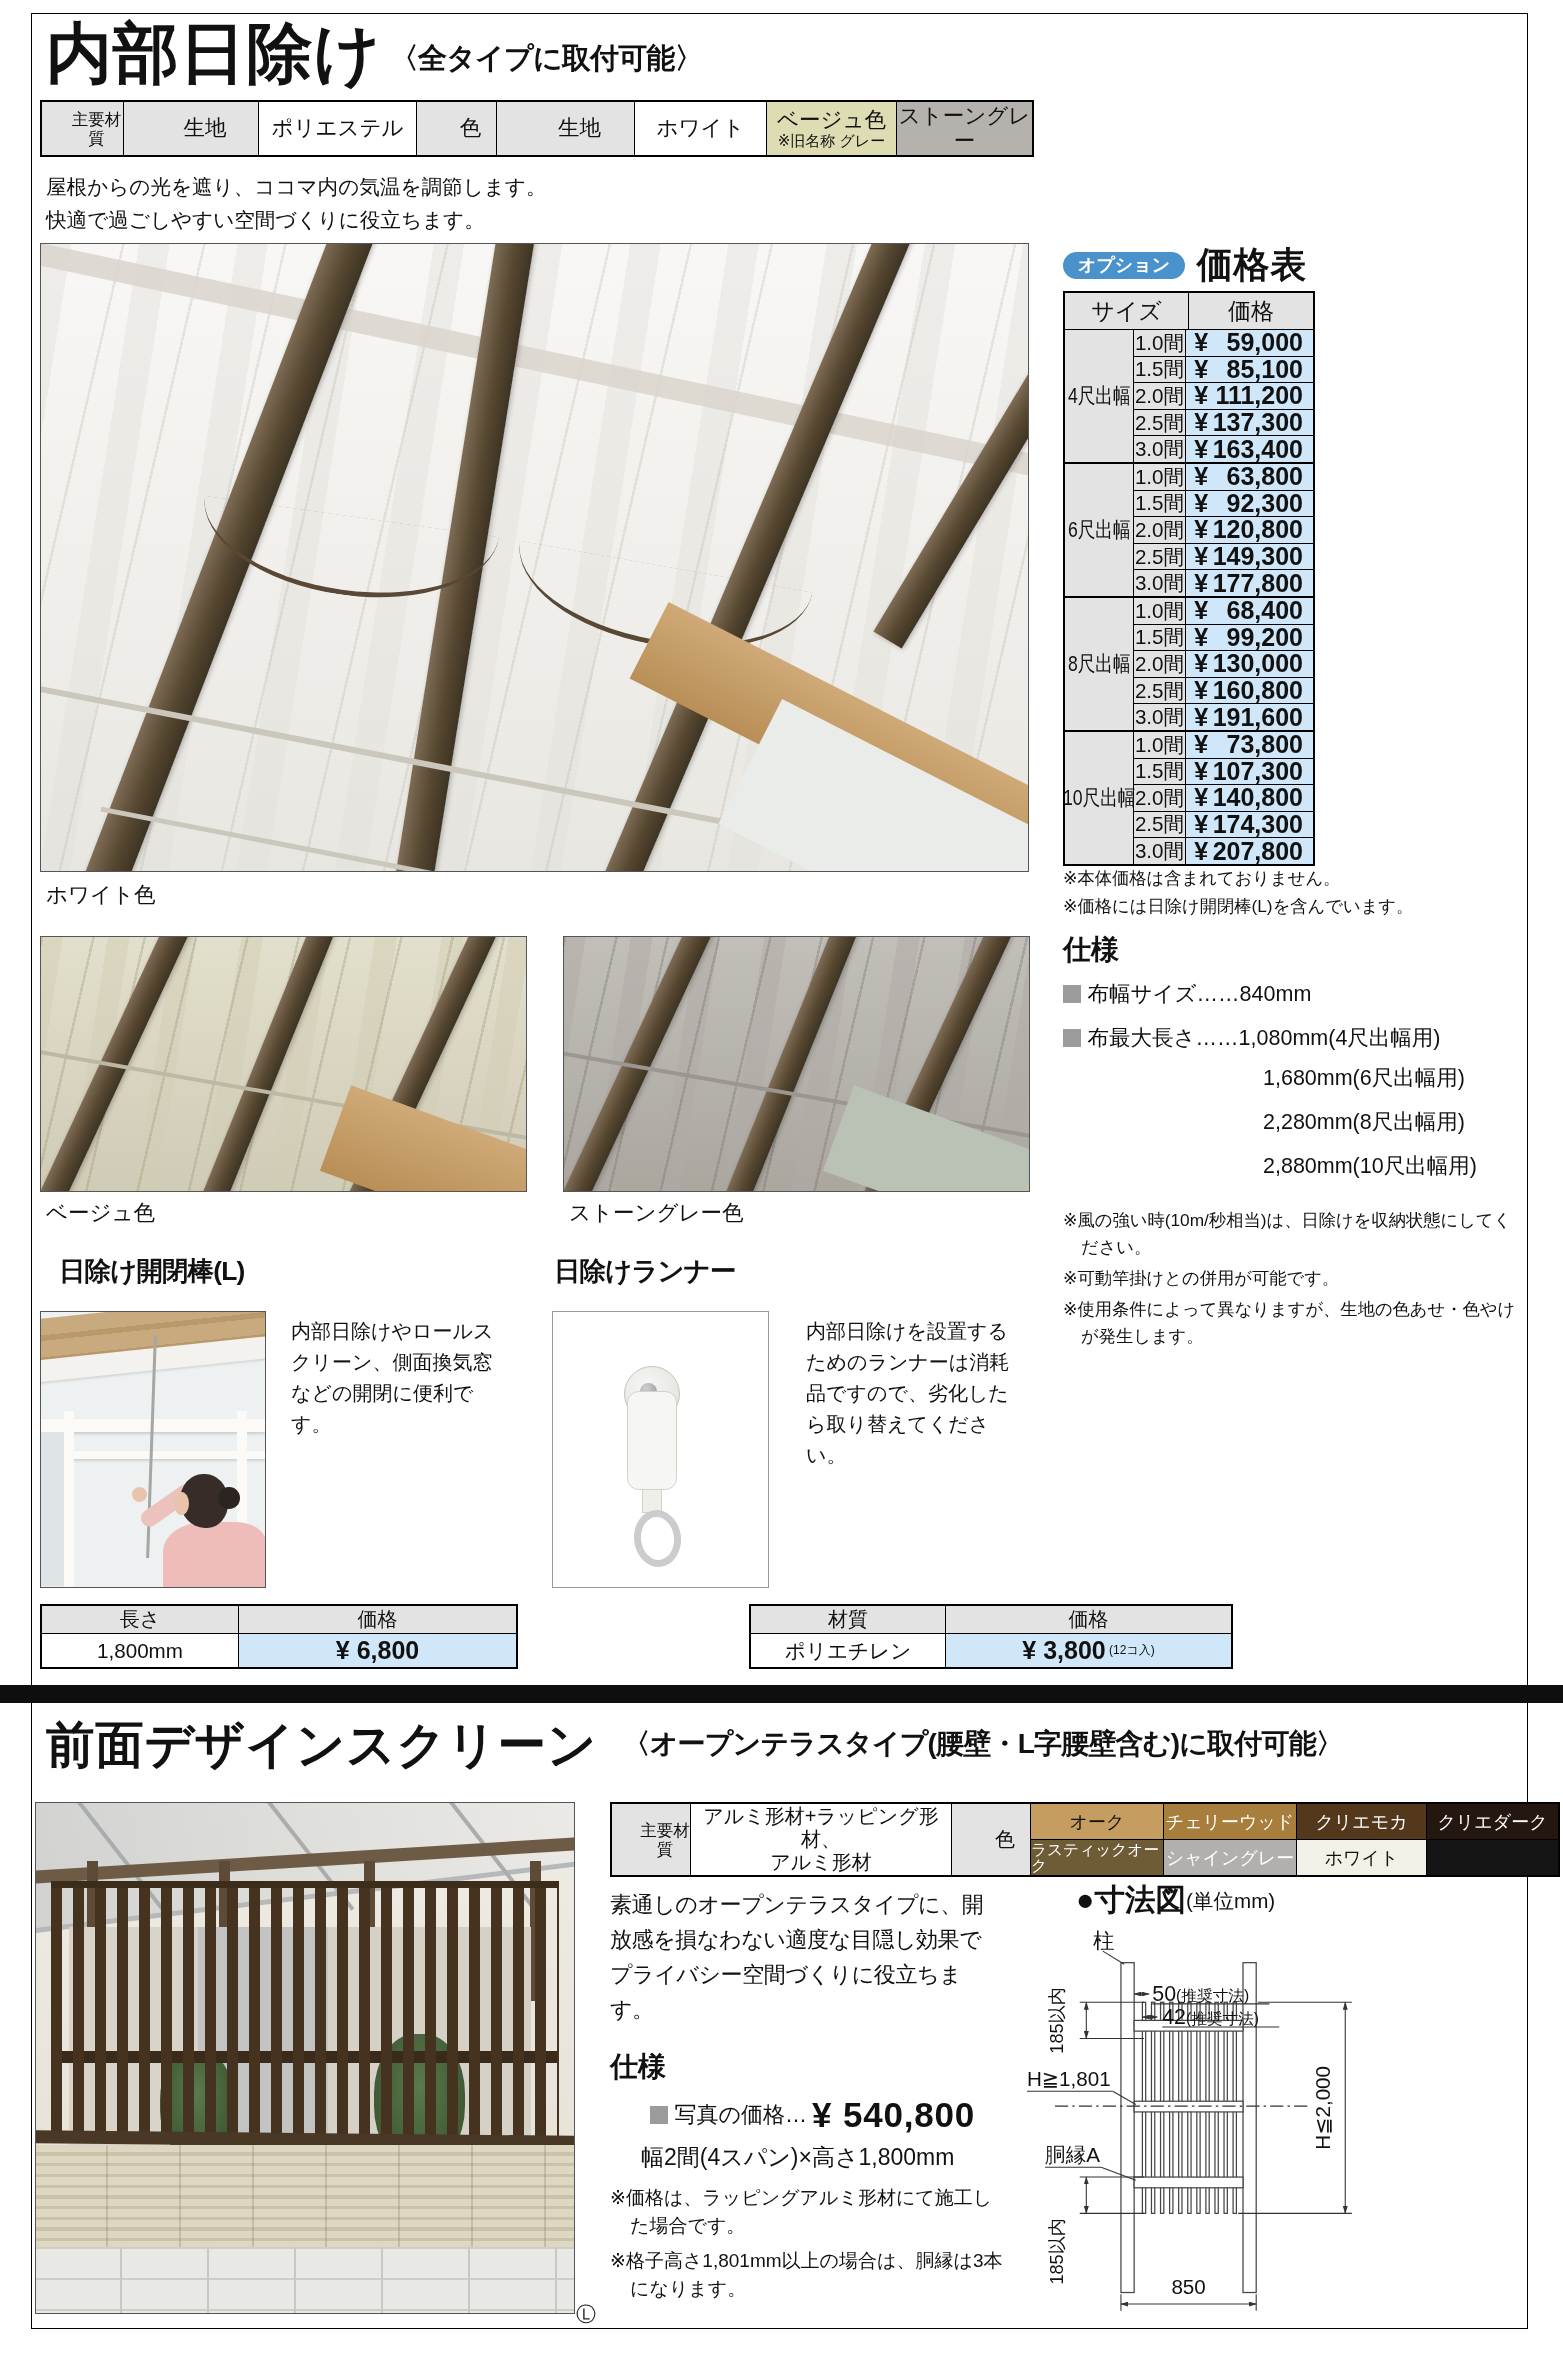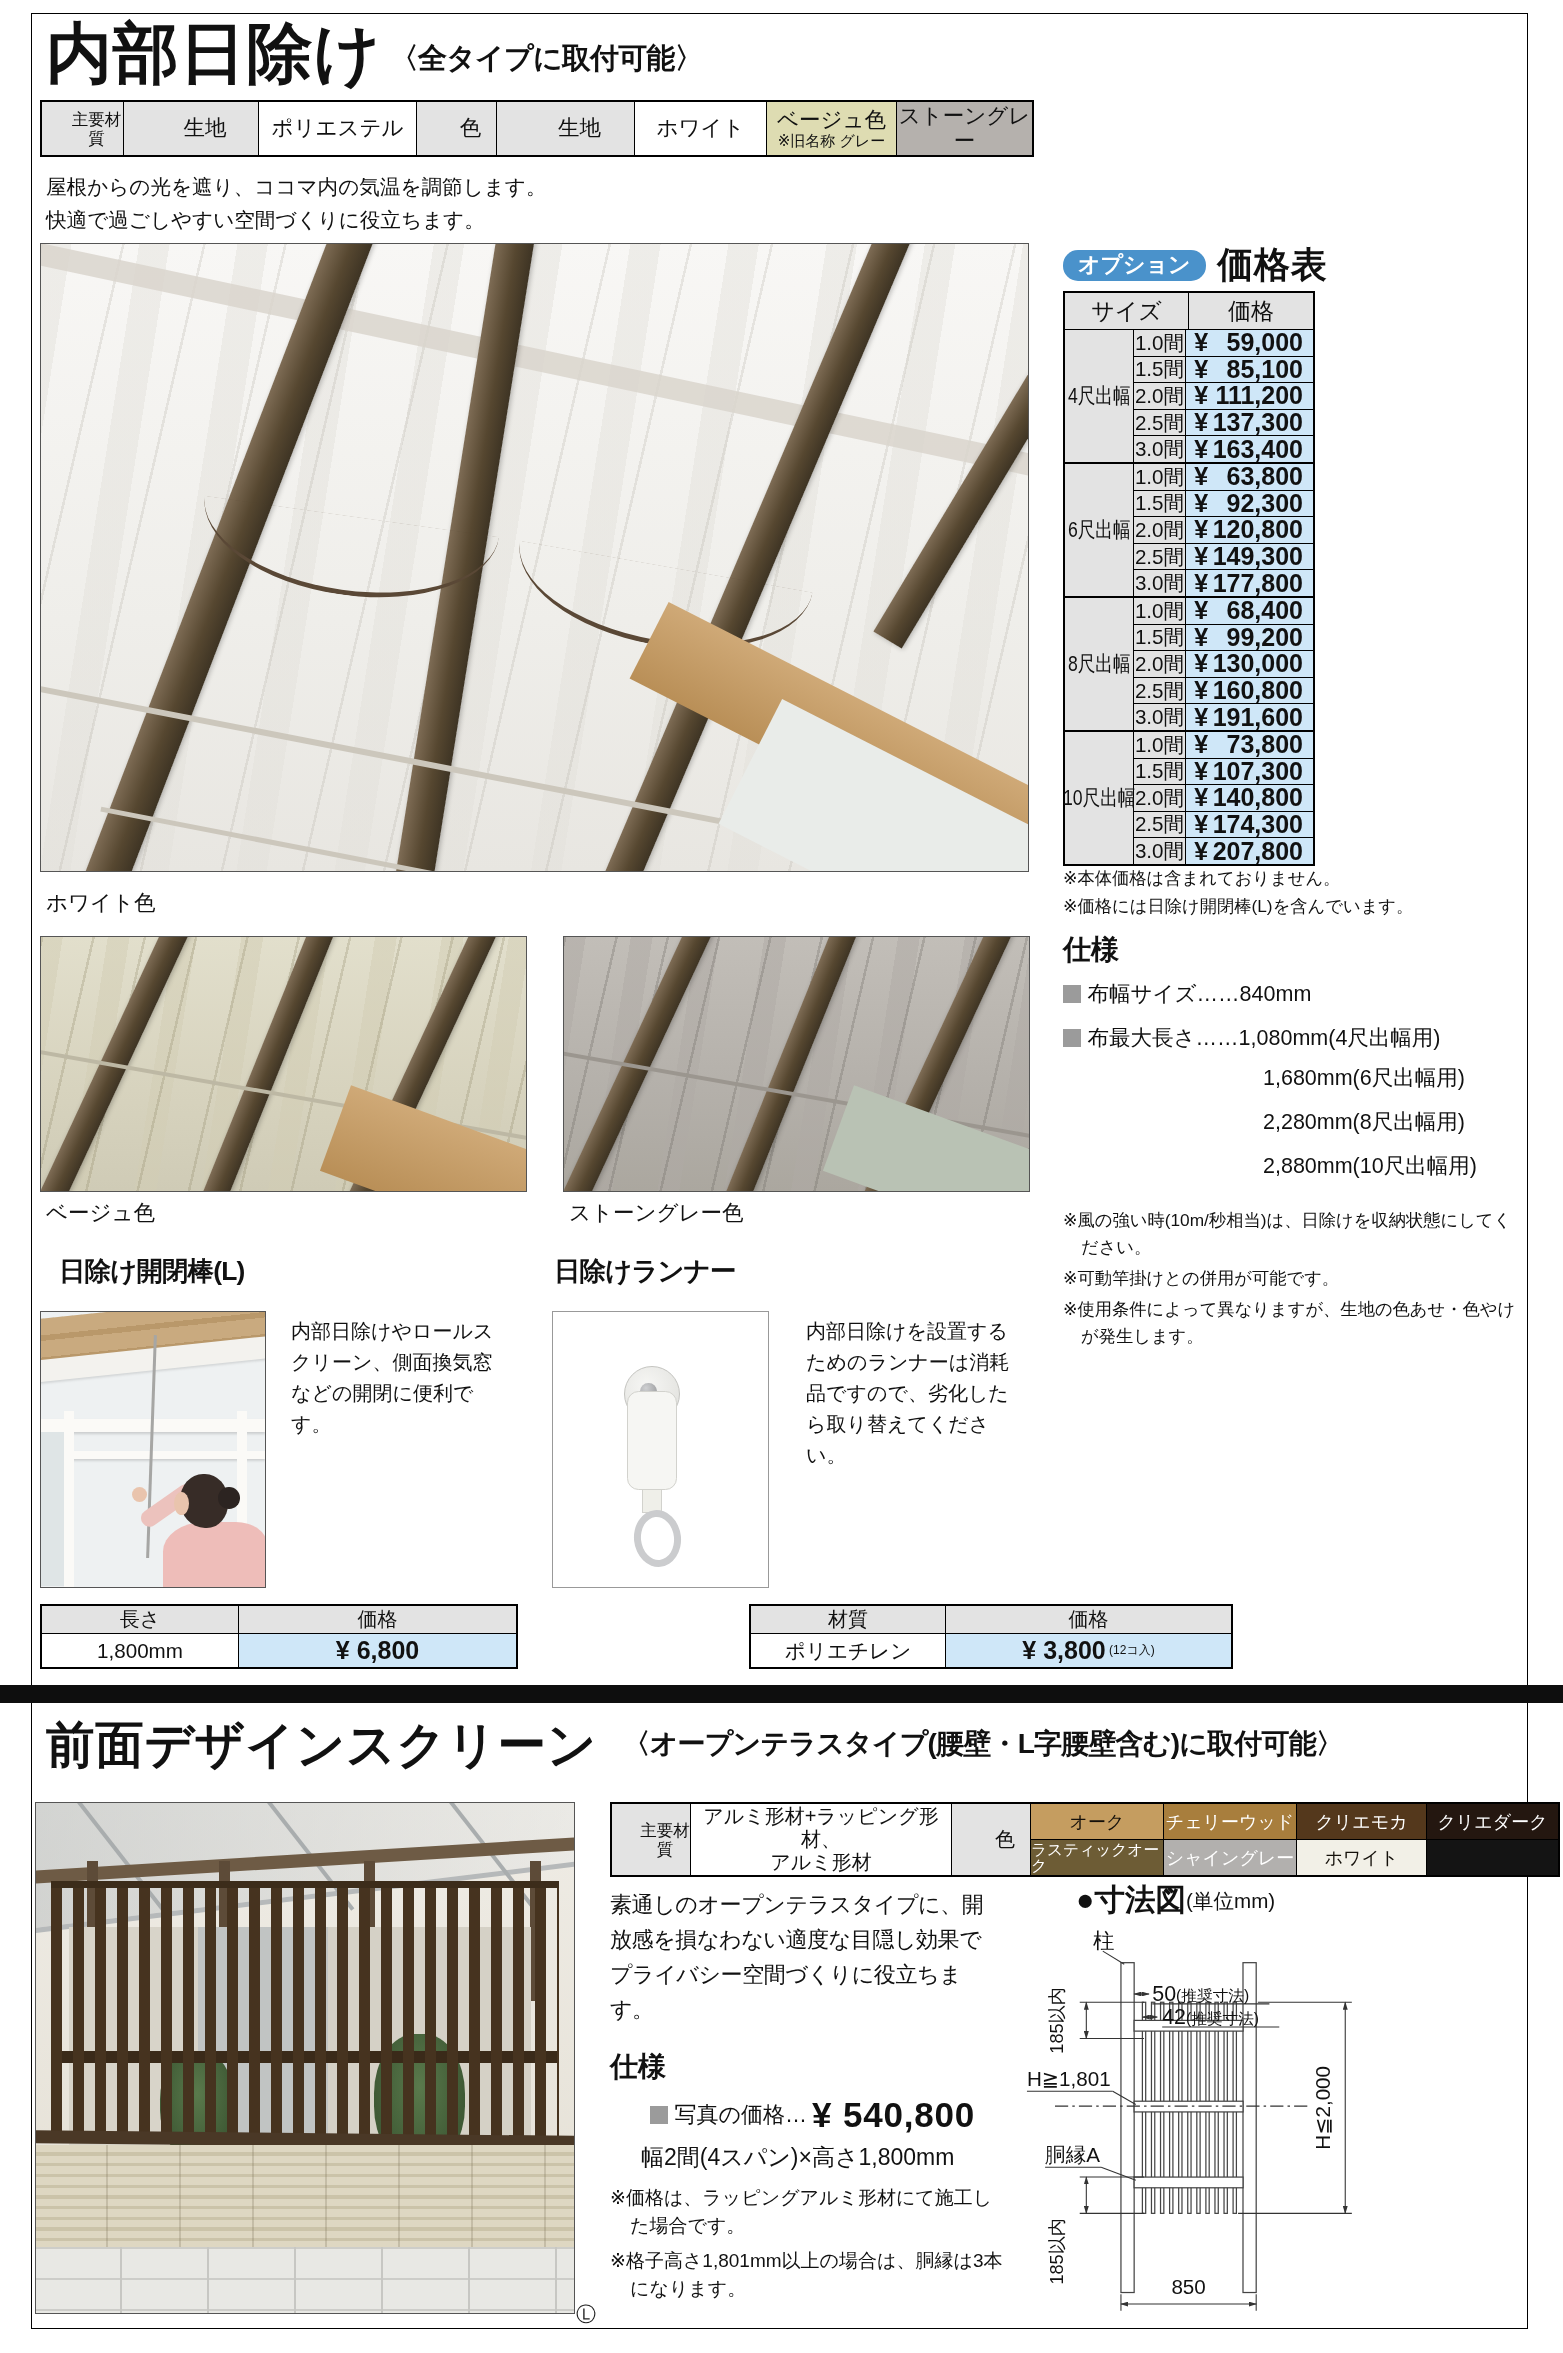--- a/index.html
+++ b/index.html
@@ -116,21 +116,21 @@
   .mini{border:2.5px solid #000;background:#000;}
   .mini .row{display:flex;}
   .mini .hcell{background:#e3e3e3;font-size:20px;display:flex;align-items:center;justify-content:center;height:27px;border-left:1.7px solid #000;}
   .mini .vcell{background:#fff;font-size:20.6px;display:flex;align-items:center;justify-content:center;height:33px;border-left:1.7px solid #000;border-top:1.7px solid #000;}
   .mini .row > :first-child{border-left:none;}
   .mini .blue{background:#cfe7f8;font-weight:800;font-size:25px;}
   .mini .small{font-size:12px;font-weight:400;margin-left:3.3px;}
 
   
   #price-head{left:1063px;top:241px;display:flex;align-items:center;gap:11.6px;}
-  .badge{background:#4a92cb;color:#fff;font-size:22px;font-weight:700;padding:4.1px 15px 5.8px;border-radius:15px;line-height:1;}
+  .badge{background:#4a92cb;color:#fff;font-size:18px;font-weight:700;padding:4.1px 15px 5.8px;border-radius:15px;line-height:1;}
   .pt-title{font-size:36px;font-weight:900;letter-spacing:0.8px;}
   #ptable{left:1063px;top:291px;width:248px;border:2.5px solid #000;background:#fff;}
   .pt-hrow{display:flex;height:36px;border-bottom:1.7px solid #000;}
   .pt-hrow div{display:flex;align-items:center;justify-content:center;background:#e3e3e3;font-size:23px;}
   .pt-hsize{width:123px;border-right:1.7px solid #000;}
   .pt-hprice{flex:1;}
   .pt-group{display:flex;border-bottom:2.5px solid #000;}
   .pt-group:last-child{border-bottom:none;}
   .pt-gname{width:68px;border-right:1.7px solid #000;background:#e3e3e3;display:flex;align-items:center;justify-content:center;font-size:21.5px;}
   .pt-gname span{white-space:nowrap;transform:scaleX(.82);}
@@ -196,21 +196,21 @@
     <div class="beam" style="left:388px;top:-33px;width:38px;height:908px;transform:rotate(9deg);"></div>
     <div class="beam" style="left:685px;top:-66px;width:35px;height:825px;transform:rotate(23deg);"></div>
     <div class="beam" style="left:949px;top:-33px;width:33px;height:462px;transform:rotate(31deg);"></div>
     <div class="strap" style="left:157px;top:272px;width:297px;height:74px;transform:rotate(8deg);"></div>
     <div class="strap" style="left:470px;top:322px;width:297px;height:74px;transform:rotate(10deg);"></div>
     <div class="rail" style="left:-16.5px;top:545px;width:1089px;height:5.8px;transform:rotate(11deg);"></div>
     <div class="rail" style="left:50px;top:665px;width:1073px;height:5px;transform:rotate(11deg);"></div>
     <div class="ledge" style="right:-74px;top:462px;width:479px;height:86px;transform:rotate(27deg);"></div>
     <div class="wedge" style="right:-58px;bottom:-41px;width:355px;height:140px;background:#e9ece9;transform:rotate(27deg);"></div>
   </div>
-  <div class="abs caption" style="left:46px;top:880px;margin-top:8px;">ホワイト色</div>
+  <div class="abs caption" style="left:46px;top:880px;">ホワイト色</div>
 
   <div class="abs photo fabric-b" style="left:40px;top:936px;width:485px;height:254px;">
     <div class="beam" style="left:50px;top:-33px;width:26.4px;height:363px;transform:rotate(25deg);"></div>
     <div class="beam" style="left:206px;top:-33px;width:25px;height:363px;transform:rotate(22deg);"></div>
     <div class="beam" style="left:363px;top:-41px;width:25px;height:363px;transform:rotate(25deg);"></div>
     <div class="rail" style="left:-16.5px;top:157px;width:528px;height:4.1px;background:#bdb8a4;transform:rotate(10deg);"></div>
     <div class="ledge" style="right:-50px;bottom:-25px;width:248px;height:91px;transform:rotate(20deg);"></div>
   </div>
   <div class="abs caption" style="left:46px;top:1198px;">ベージュ色</div>
 

